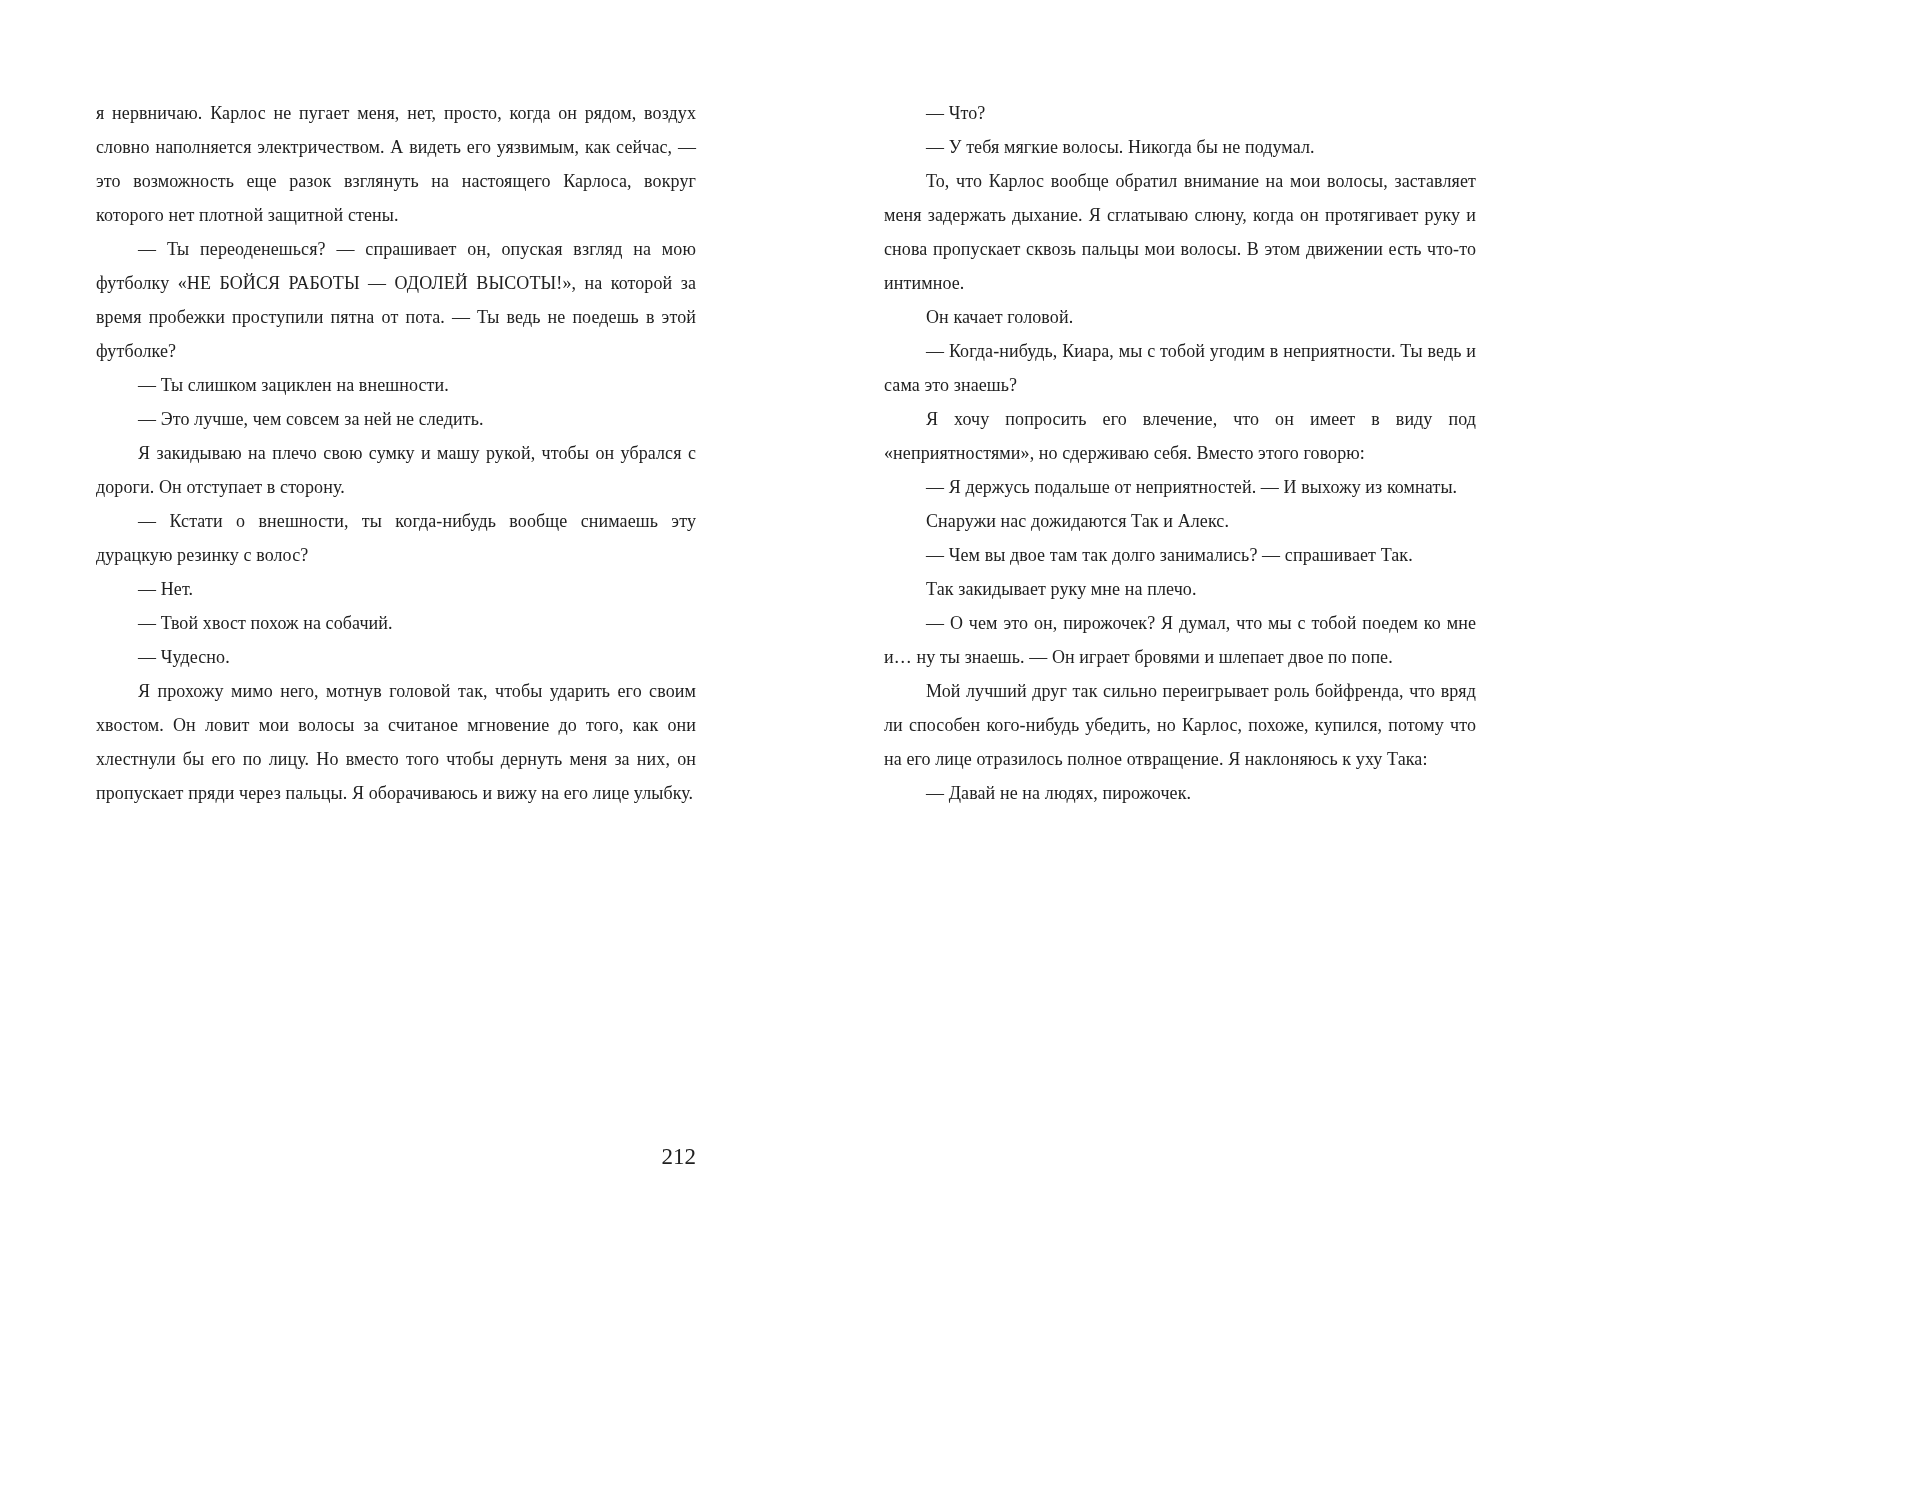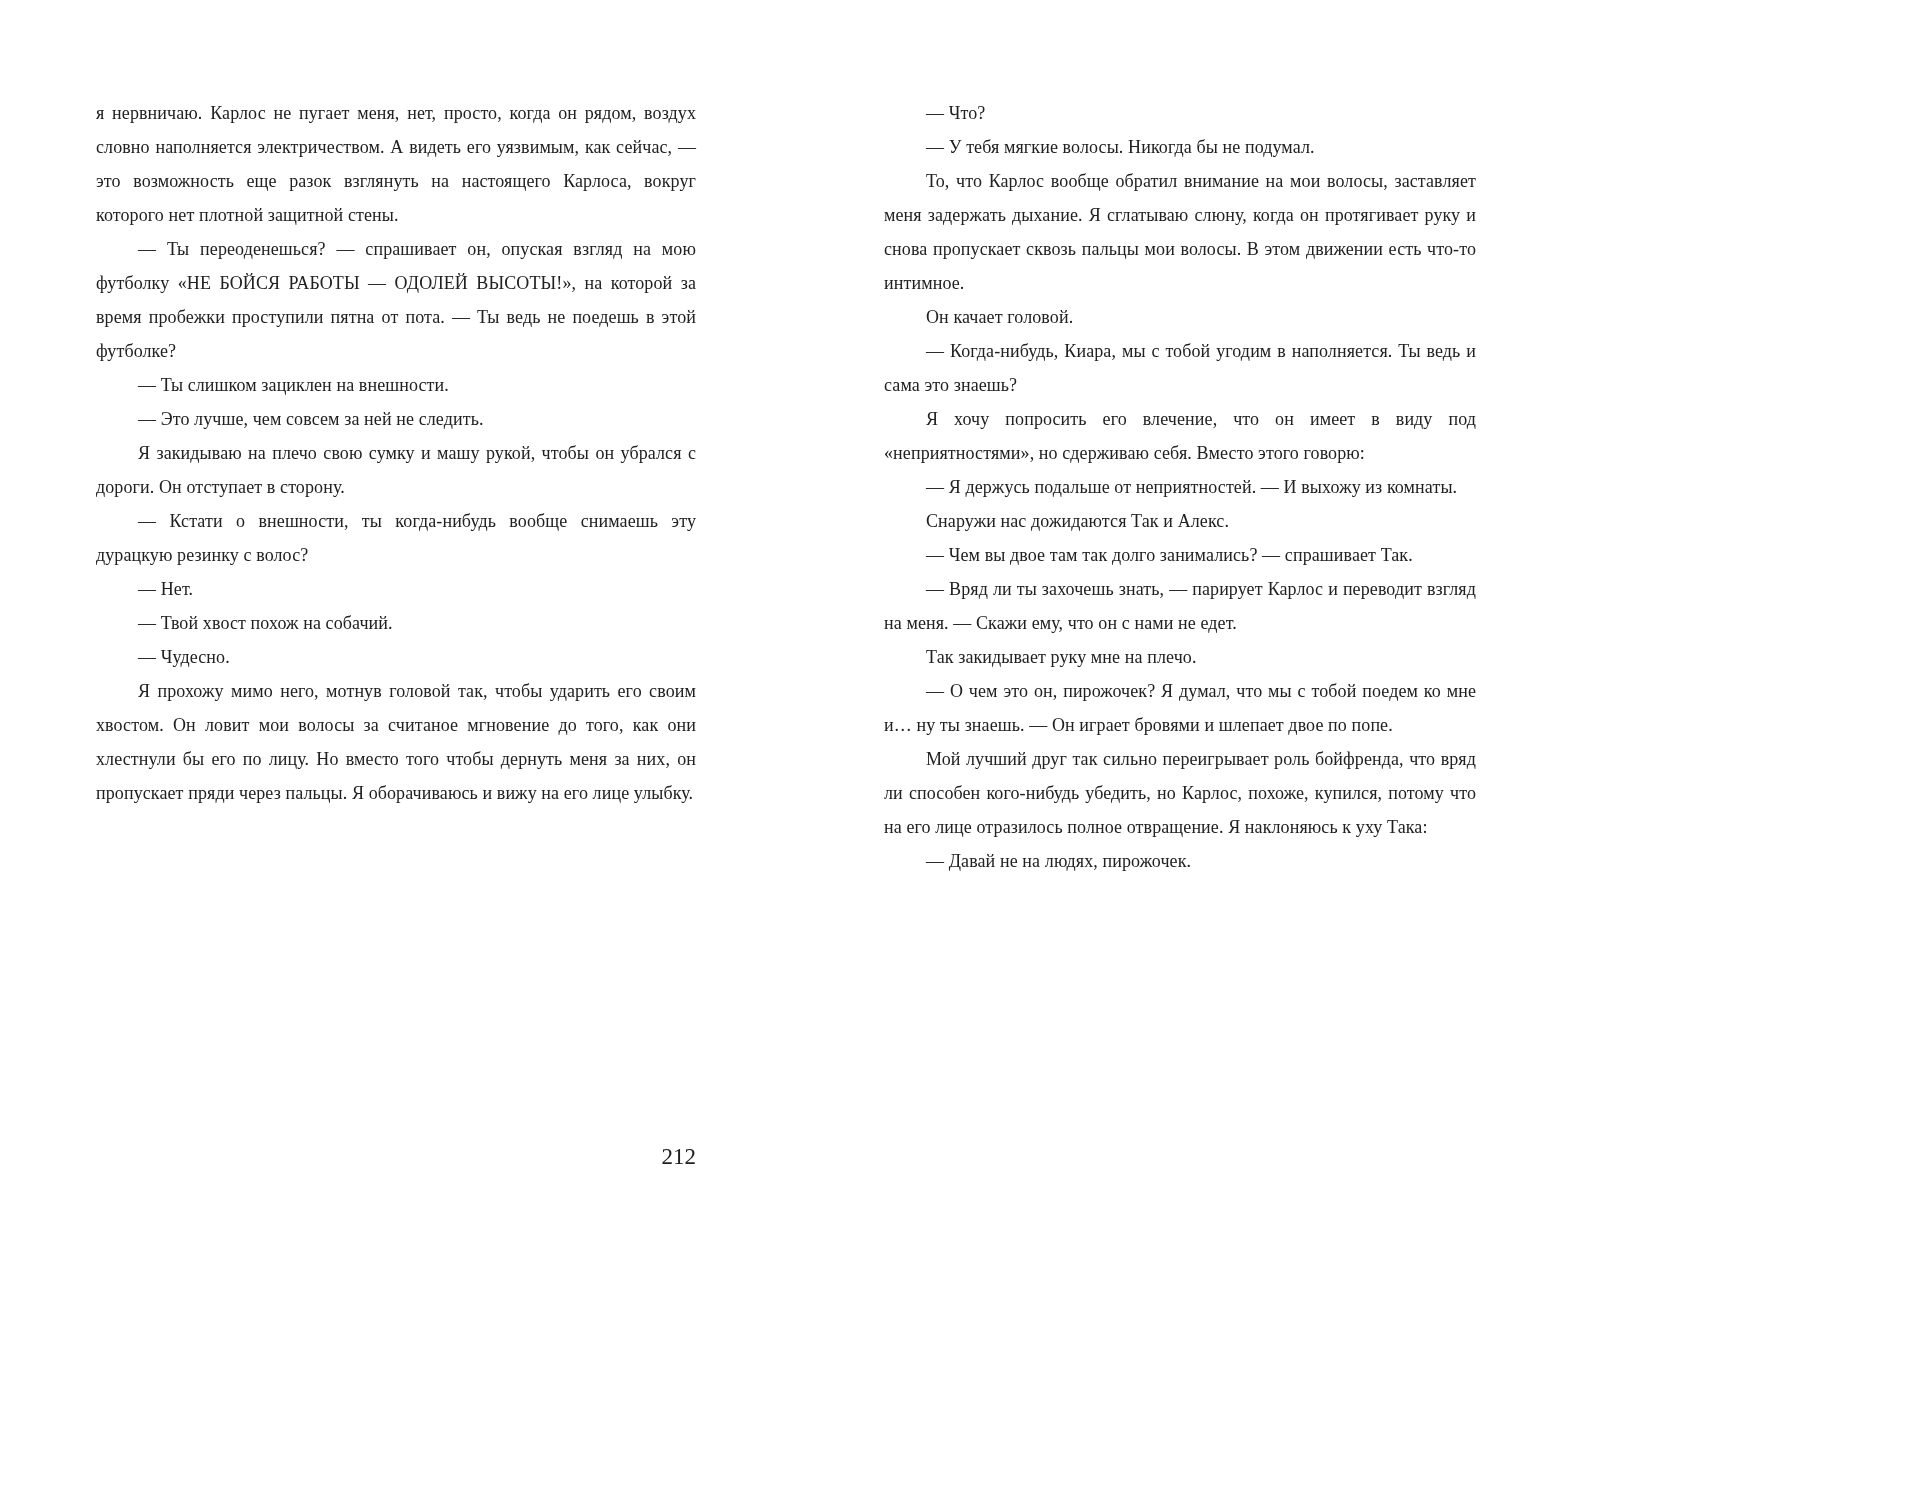--- a/index.html
+++ b/index.html
@@ -71,24 +71,23 @@
     </div>
   <div class="page-number">212</div>
 </div>
 
 <div class="page page-right">
   <div class="page-text">
       <p>— Что?</p>
       <p>— У тебя мягкие волосы. Никогда бы не подумал.</p>
       <p>То, что Карлос вообще обратил внимание на мои волосы, заставляет меня задержать дыхание. Я сглатываю слюну, когда он протягивает руку и снова пропускает сквозь пальцы мои волосы. В этом движении есть что-то интимное.</p>
       <p>Он качает головой.</p>
-      <p>— Когда-нибудь, Киара, мы с тобой угодим в наполняется. Ты ведь и сама это знаешь?</p>
+      <p>— Когда-нибудь, Киара, мы с тобой угодим в неприятности. Ты ведь и сама это знаешь?</p>
       <p>Я хочу попросить его влечение, что он имеет в виду под «неприятностями», но сдерживаю себя. Вместо этого говорю:</p>
       <p>— Я держусь подальше от неприятностей. — И выхожу из комнаты.</p>
       <p>Снаружи нас дожидаются Так и Алекс.</p>
       <p>— Чем вы двое там так долго занимались? — спрашивает Так.</p>
-      <p>— Вряд ли ты захочешь знать, — парирует Карлос и переводит взгляд на меня. — Скажи ему, что он с нами не едет.</p>
       <p>Так закидывает руку мне на плечо.</p>
       <p>— О чем это он, пирожочек? Я думал, что мы с тобой поедем ко мне и… ну ты знаешь. — Он играет бровями и шлепает двое по попе.</p>
       <p>Мой лучший друг так сильно переигрывает роль бойфренда, что вряд ли способен кого-нибудь убедить, но Карлос, похоже, купился, потому что на его лице отразилось полное отвращение. Я наклоняюсь к уху Така:</p>
       <p>— Давай не на людях, пирожочек.</p>
     </div>
 </div>
 
 </body></html>

